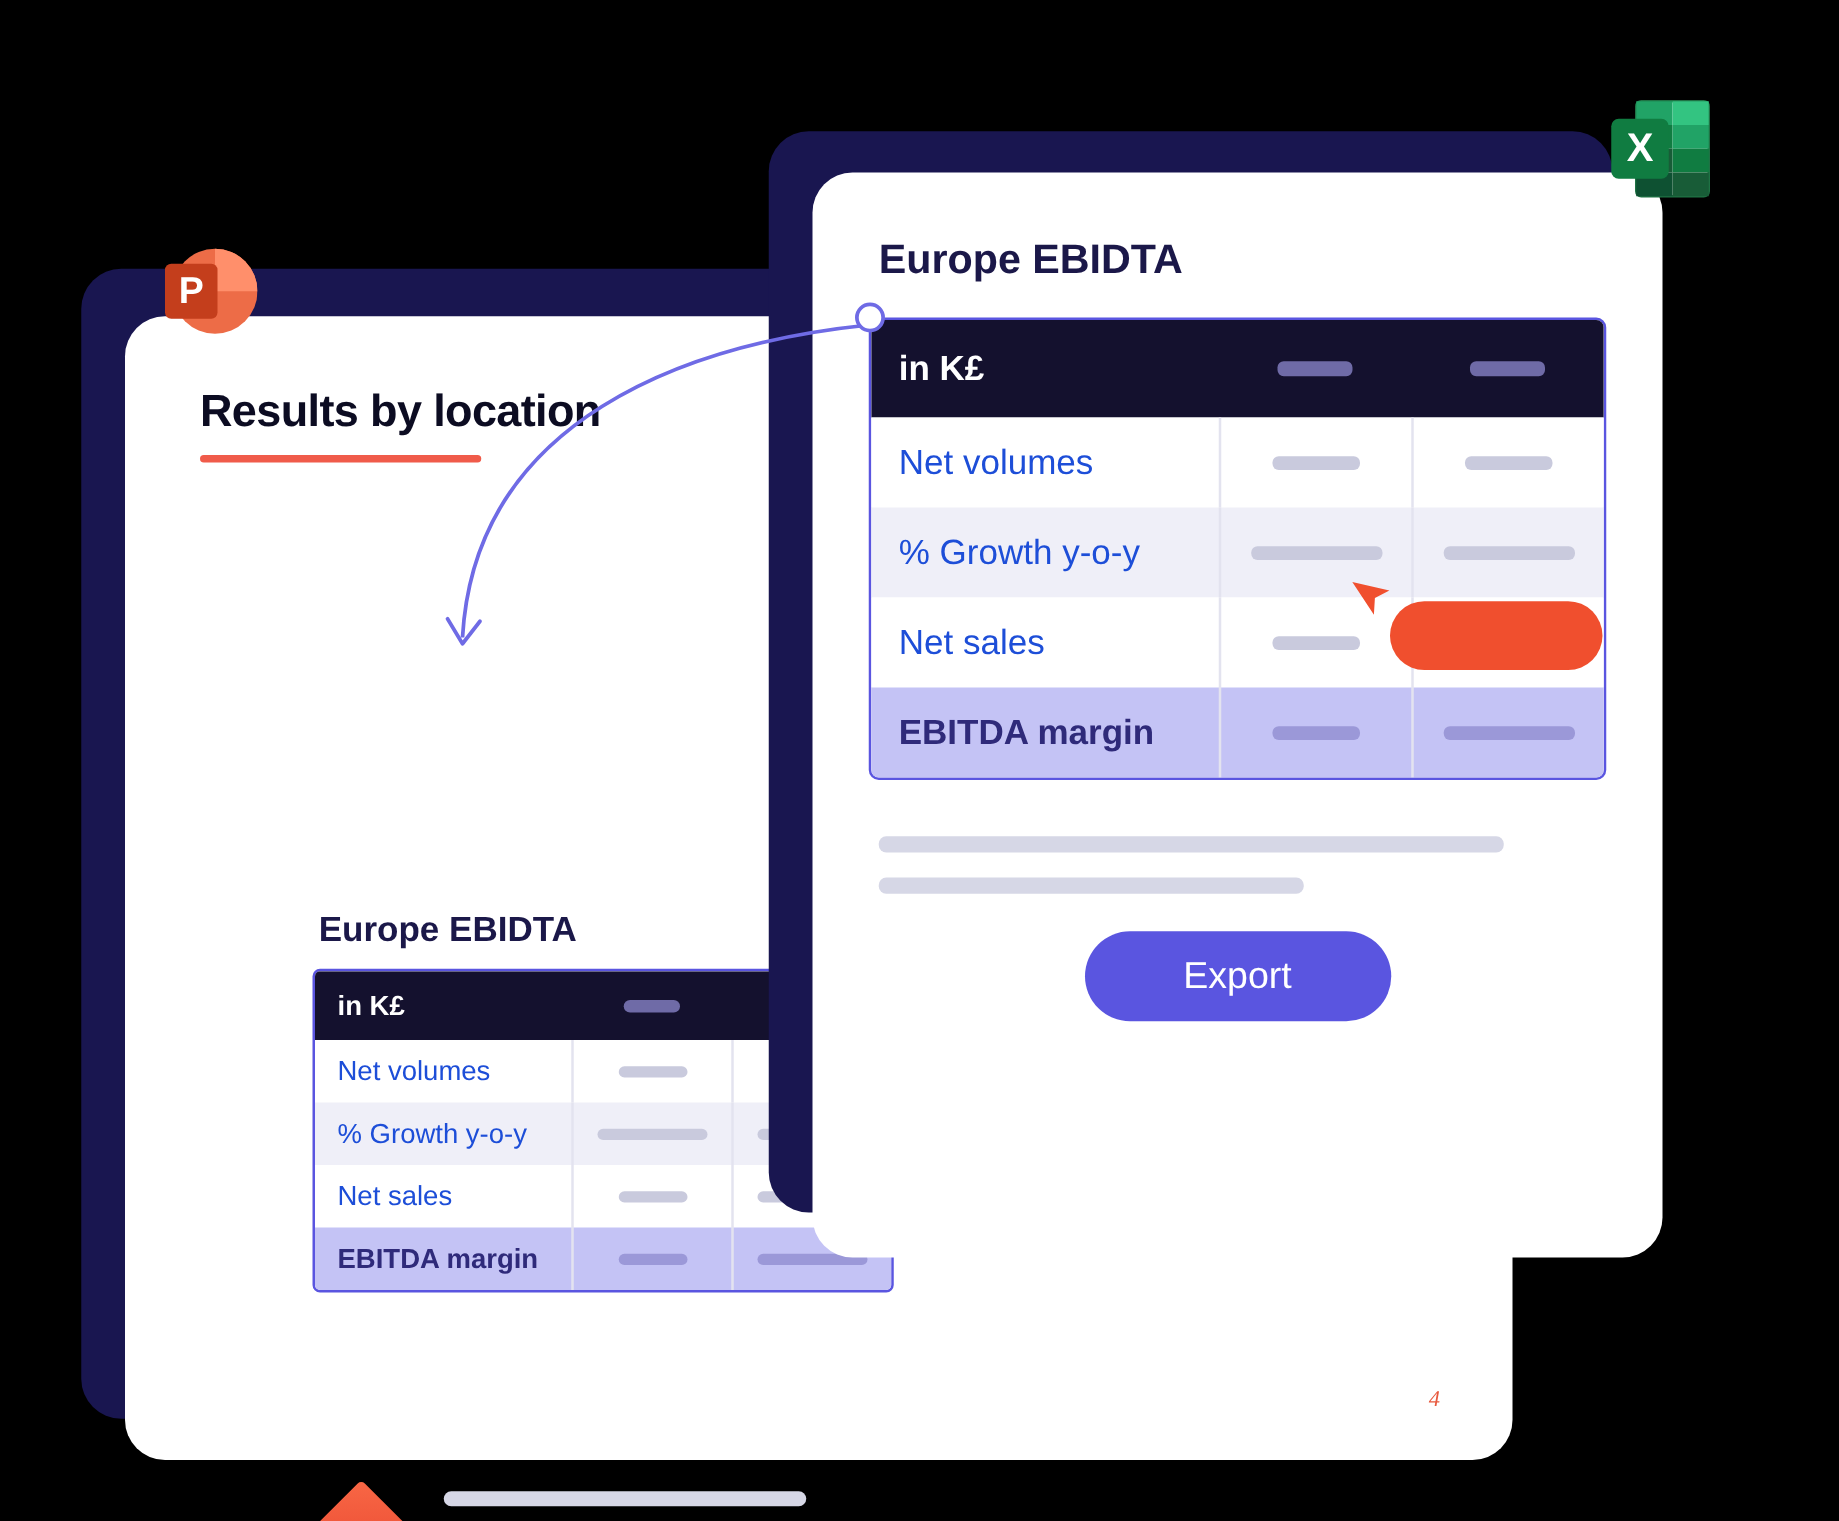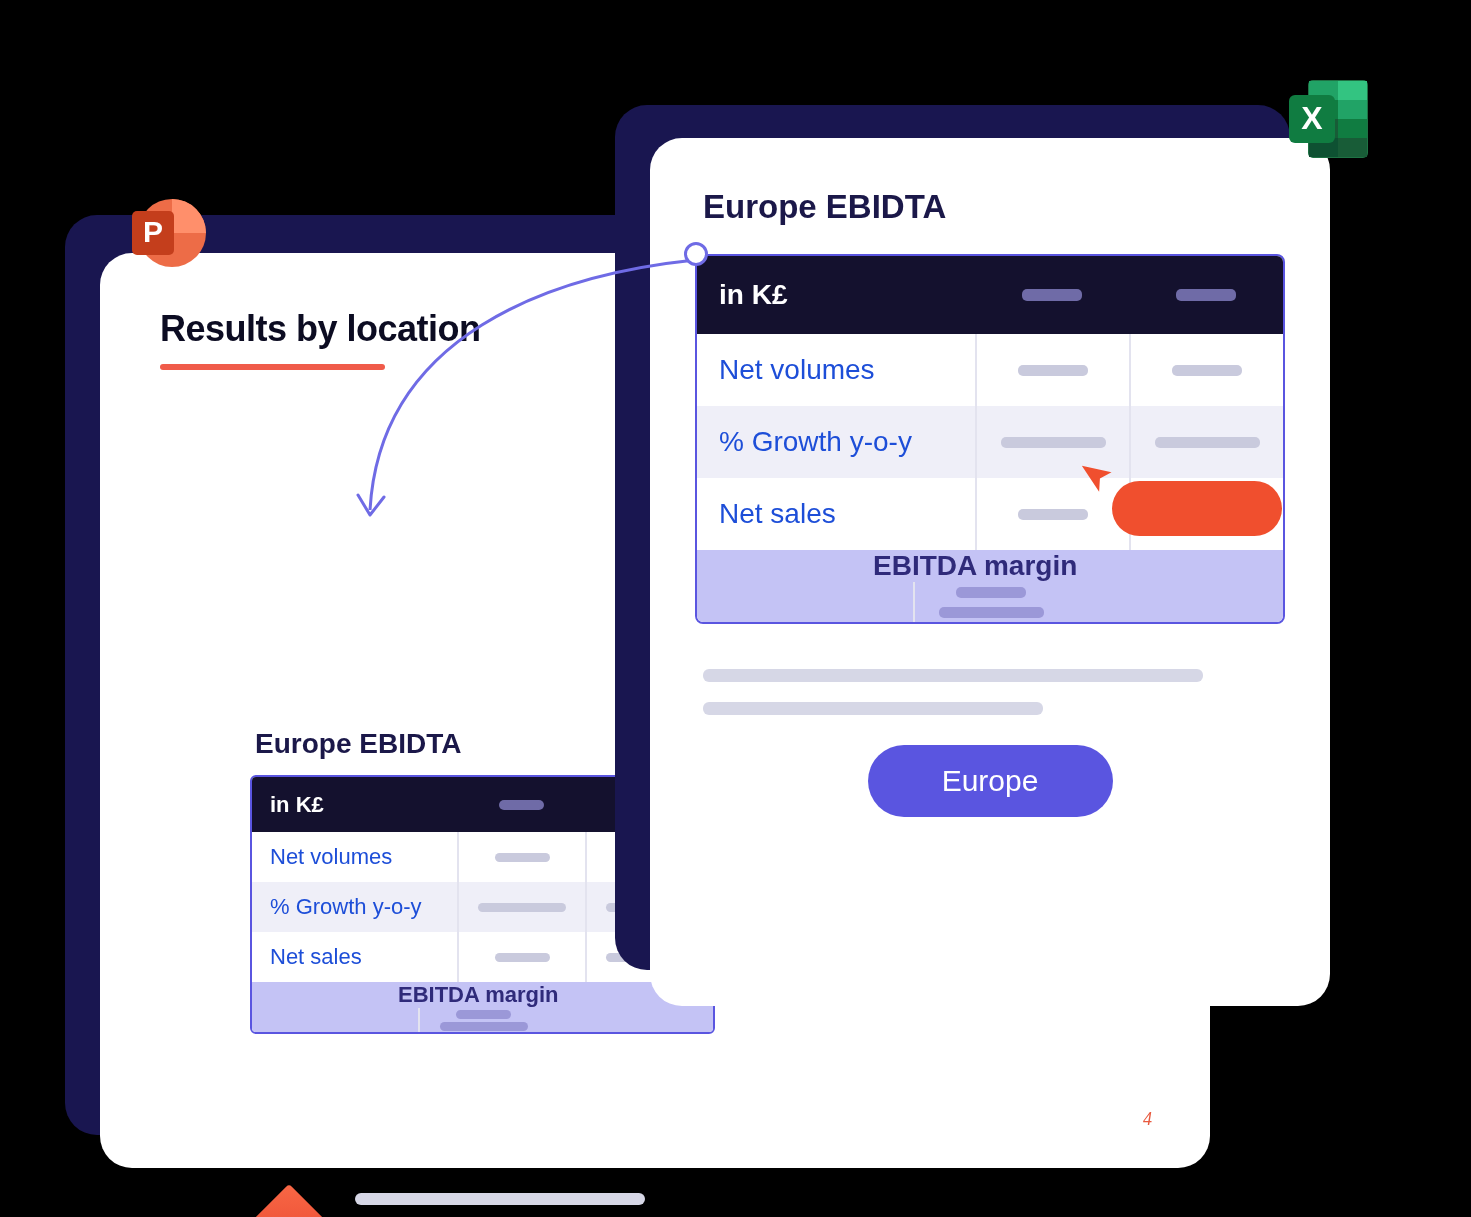--- a/index.html
+++ b/index.html
@@ -147,21 +147,21 @@
     display: flex;
     align-items: center;
     justify-content: flex-end;
   }
   .tbl-row {
     display: flex;
     align-items: center;
     background: #fff;
   }
   .tbl-row.alt { background: #efeff8; }
-  .tbl-row.hl  { background: #c4c3f5; flex-direction: column; }
+  .tbl-row.hl  { background: #c4c3f5; }
   .cell-label { flex: 0 0 auto; padding-left: 18px; font-weight: 500; color: #1d4ed8; }
   .tbl-header .cell-label { color: #fff; font-weight: 700; }
   .cell-v {
     flex: 1;
     display: flex;
     align-items: center;
     justify-content: center;
     border-left: 2px solid #e3e3ef;
     height: 100%;
   }
@@ -367,21 +367,21 @@
         </svg>
     </div>
     <div class="red-pill"></div>
   </div>
 
   <div class="xl-para">
     <div class="pline s1"></div>
     <div class="pline s2"></div>
   </div>
 
-  <button class="export-btn">Europe</button>
+  <button class="export-btn">Export</button>
 </div>
 
 <div class="pp-icon">
   <svg viewBox="0 0 76 76">
     <circle cx="42" cy="38" r="34" fill="#ed6c47"></circle>
     <path d="M42 4 A34 34 0 0 1 76 38 L42 38 Z" fill="#ff8f6b"></path>
     <rect x="2" y="16" width="42" height="44" rx="5" fill="#c43e1c"></rect>
     <text x="23" y="47" text-anchor="middle" fill="#fff" font-size="30" font-weight="700" font-family="Arial">P</text>
   </svg>
 </div>

